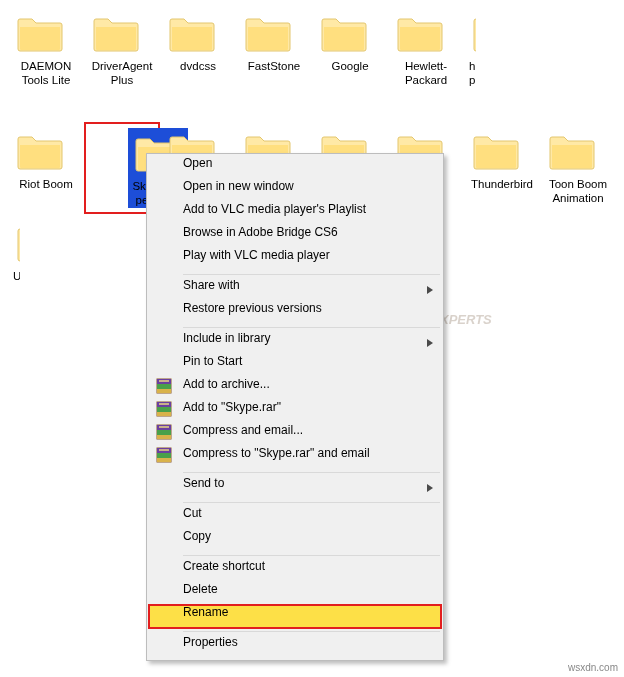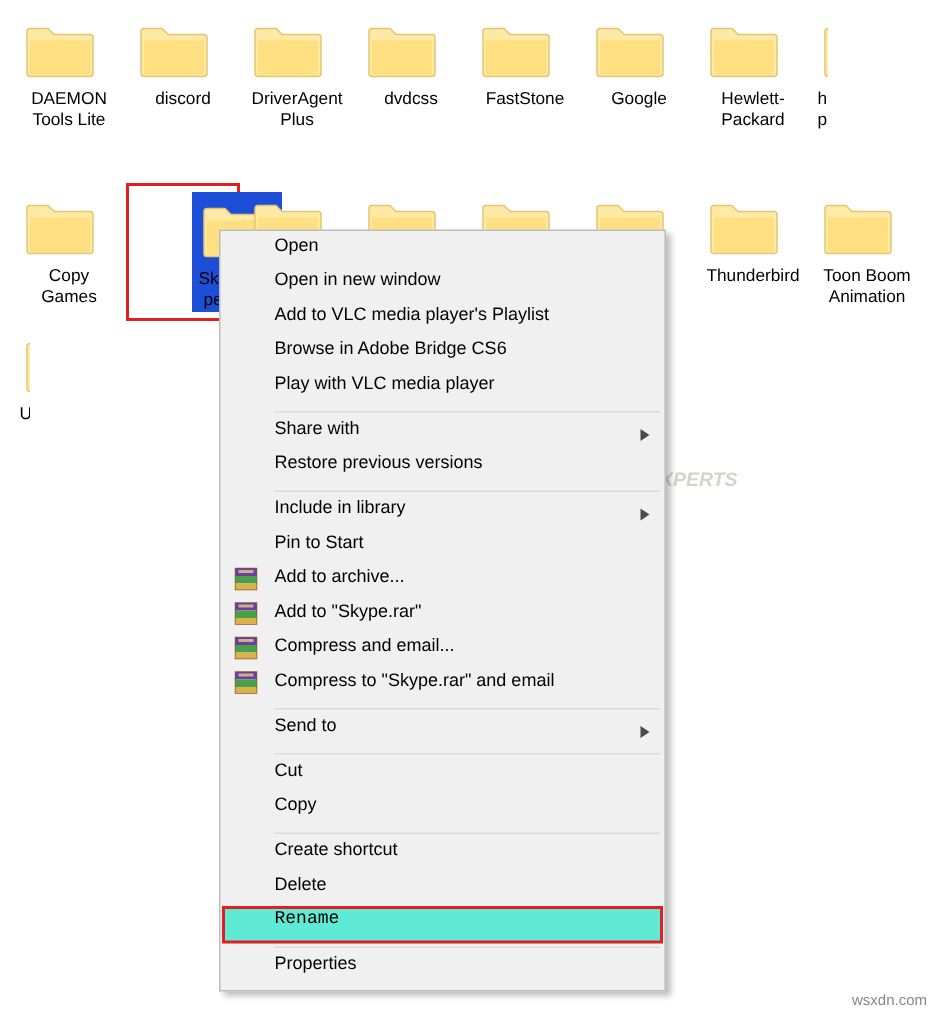--- a/index.html
+++ b/index.html
@@ -92,22 +92,21 @@
       border-top:4px solid transparent;
       border-bottom:4px solid transparent;
       border-left:6px solid #4a4a4a;
     }
     .ctx .sep {
       height: 1px;
       background: #d9d9d9;
       margin: 3px 1px 3px 34px;
     }
     .ctx .mi.hover {
-      background: #5eead4;
-      font-family: Liberation Mono, monospace;
+      background: #fde047;
     }
     .ctx .mi.highlight {
       outline: 2px solid #e21e1e;
       outline-offset: -1px;
     }
 
     .watermark-bg {
       position:absolute;
       left:200px; top:280px;
       opacity:.35;
@@ -150,29 +149,20 @@
         </div>
         <div class="label">DAEMON Tools Lite</div>
       </div>
       <div class="item">
         <div class="icon-wrap">
           <svg width="48" height="40" viewBox="0 0 48 40">
     <path d="M2 8 L2 36 Q2 38 4 38 L44 38 Q46 38 46 36 L46 12 Q46 10 44 10 L20 10 L16 6 L4 6 Q2 6 2 8 Z" fill="#ffe9a6" stroke="#e3c66f" stroke-width="1"></path>
     <path d="M4 14 L44 14 L44 36 Q44 37 43 37 L5 37 Q4 37 4 36 Z" fill="#ffdf7f"></path>
   </svg>
         </div>
-        <div class="label">discord</div>
-      </div>
-      <div class="item">
-        <div class="icon-wrap">
-          <svg width="48" height="40" viewBox="0 0 48 40">
-    <path d="M2 8 L2 36 Q2 38 4 38 L44 38 Q46 38 46 36 L46 12 Q46 10 44 10 L20 10 L16 6 L4 6 Q2 6 2 8 Z" fill="#ffe9a6" stroke="#e3c66f" stroke-width="1"></path>
-    <path d="M4 14 L44 14 L44 36 Q44 37 43 37 L5 37 Q4 37 4 36 Z" fill="#ffdf7f"></path>
-  </svg>
-        </div>
         <div class="label">DriverAgentPlus</div>
       </div>
       <div class="item">
         <div class="icon-wrap">
           <svg width="48" height="40" viewBox="0 0 48 40">
     <path d="M2 8 L2 36 Q2 38 4 38 L44 38 Q46 38 46 36 L46 12 Q46 10 44 10 L20 10 L16 6 L4 6 Q2 6 2 8 Z" fill="#ffe9a6" stroke="#e3c66f" stroke-width="1"></path>
     <path d="M4 14 L44 14 L44 36 Q44 37 43 37 L5 37 Q4 37 4 36 Z" fill="#ffdf7f"></path>
   </svg>
         </div>
         <div class="label">dvdcss</div>
@@ -215,21 +205,21 @@
       </div>
     </div>
   <div class="grid row2" id="row2">
       <div class="item">
         <div class="icon-wrap">
           <svg width="48" height="40" viewBox="0 0 48 40">
     <path d="M2 8 L2 36 Q2 38 4 38 L44 38 Q46 38 46 36 L46 12 Q46 10 44 10 L20 10 L16 6 L4 6 Q2 6 2 8 Z" fill="#ffe9a6" stroke="#e3c66f" stroke-width="1"></path>
     <path d="M4 14 L44 14 L44 36 Q44 37 43 37 L5 37 Q4 37 4 36 Z" fill="#ffdf7f"></path>
   </svg>
         </div>
-        <div class="label">Copy Games</div>
+        <div class="label">Riot Boom</div>
       </div>
       <div class="item selected">
         <div class="icon-wrap">
           <svg width="48" height="40" viewBox="0 0 48 40">
     <path d="M2 8 L2 36 Q2 38 4 38 L44 38 Q46 38 46 36 L46 12 Q46 10 44 10 L20 10 L16 6 L4 6 Q2 6 2 8 Z" fill="#ffe9a6" stroke="#e3c66f" stroke-width="1"></path>
     <path d="M4 14 L44 14 L44 36 Q44 37 43 37 L5 37 Q4 37 4 36 Z" fill="#ffdf7f"></path>
   </svg>
         </div>
         <div class="label">Skype</div>
       </div>

